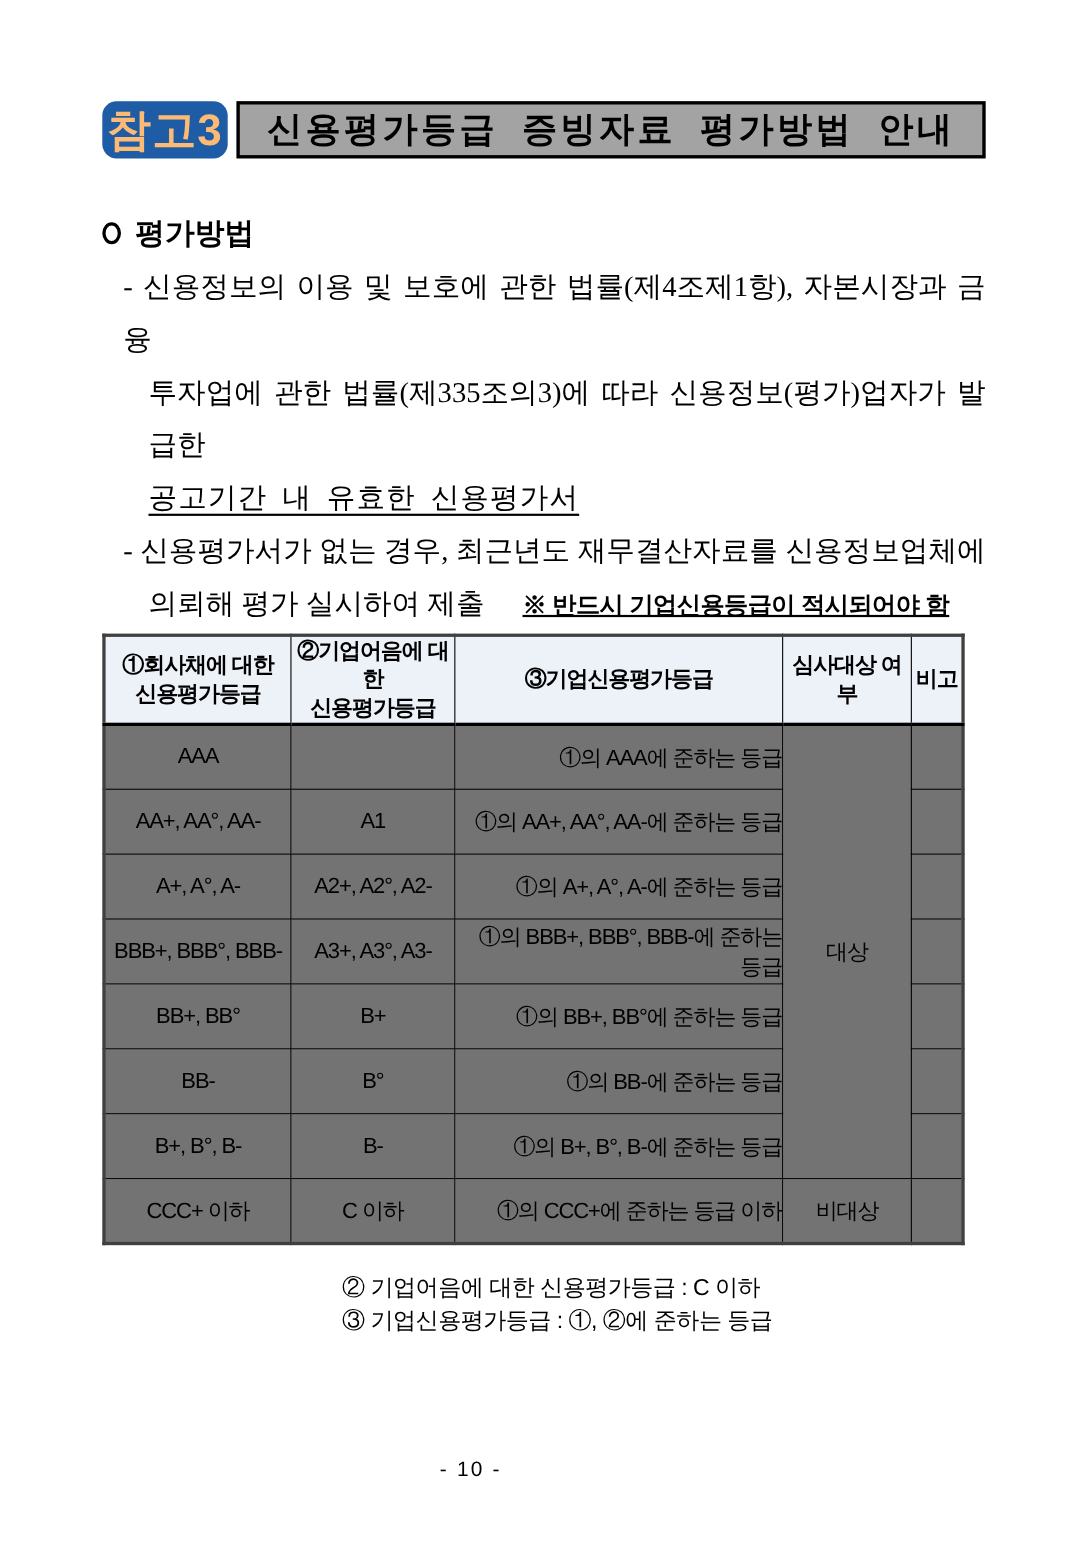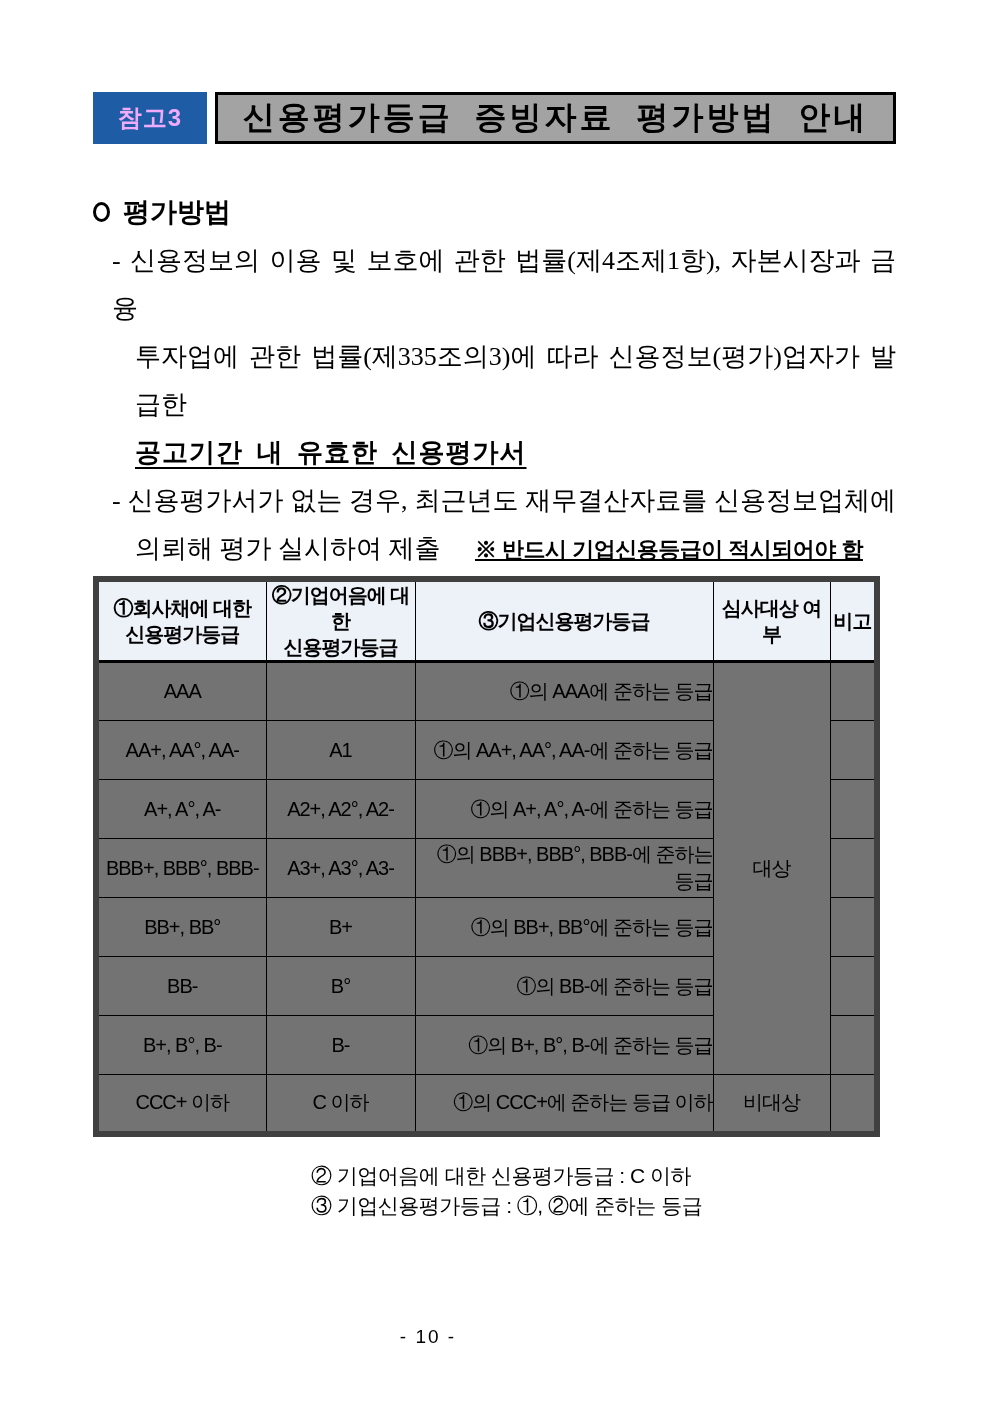--- a/index.html
+++ b/index.html
@@ -15,25 +15,25 @@
     font-family:"Liberation Serif", serif;
     color:var(--ink);
     overflow:hidden;
   }
   .content{
     position:absolute; top:92px; left:93px; width:803px;
   }
   
   .titlebar{display:flex; gap:8px; height:52px; align-items:stretch;}
   .badge{
-    background:var(--badge-bg); color:#f0abfc;
+    background:var(--badge-bg); color:#fdba74;
     width:114px; flex:0 0 114px;
     display:flex; align-items:center; justify-content:center;
     font-family:"Liberation Sans", sans-serif;
-    font-weight:bold; font-size:24px; letter-spacing:1px;
+    font-weight:bold; font-size:40px; letter-spacing:1px;border-radius:13px;
   }
   .title-box{
     flex:1; border:3px solid #000; background:#a3a3a3;
     display:flex; align-items:center; justify-content:center;
     font-family:"Liberation Sans", sans-serif;
     font-weight:bold; font-size:32px; letter-spacing:3px; word-spacing:10px;
   }
   
   .sec-heading{
     display:flex; align-items:center; gap:13px;
@@ -48,21 +48,21 @@
   
   .bullets{margin-top:4px; font-size:26px;}
   .bline{
     line-height:48px; white-space:normal;
     text-align:justify; text-align-last:justify;
     padding-left:19px;
   }
   .bline.cont{padding-left:42px;}
   .bline.nojust{text-align:left; text-align-last:left;}
   .emph-underline{
-    font-weight:bold; text-decoration:underline;
+    font-weight:normal; text-decoration:underline;
     text-underline-offset:6px; letter-spacing:1px; word-spacing:6px;
   }
   .inline-note{
     font-family:"Liberation Sans", sans-serif;
     font-weight:bold; font-size:22px; letter-spacing:-0.5px;
     margin-left:28px;
     text-decoration:underline;
   }
   
   .tbl-wrap{margin-top:2px;}
@@ -70,21 +70,21 @@
     margin-top:0px;
     border-collapse:collapse; table-layout:fixed;
     width:781px;
     font-family:"Liberation Sans", sans-serif;
     font-size:20px; letter-spacing:-1px;
   }
   table.credit th, table.credit td{
     border:1.5px solid #000;
     text-align:center; vertical-align:middle;
   }
-  table.credit{border:6px solid #404040;padding-left:28px;}
+  table.credit{border:3px solid #404040;padding-left:28px;}
   table.credit th{
     background:var(--th-bg);
     font-weight:bold; font-size:20px; line-height:26px;
     height:66px; border-bottom:3px solid #000;
   }
   table.credit td{height:59px; background:#737373;}
   table.credit td.corp{text-align:right; padding-left:12px;}
   
   .footnotes{
     margin-top:24px;

